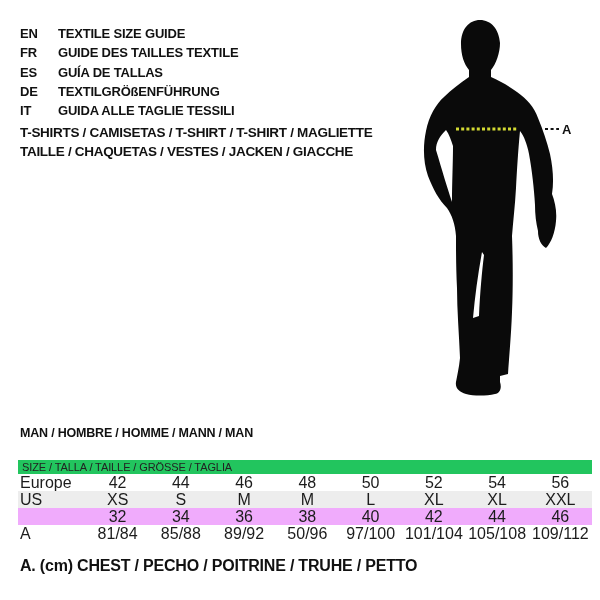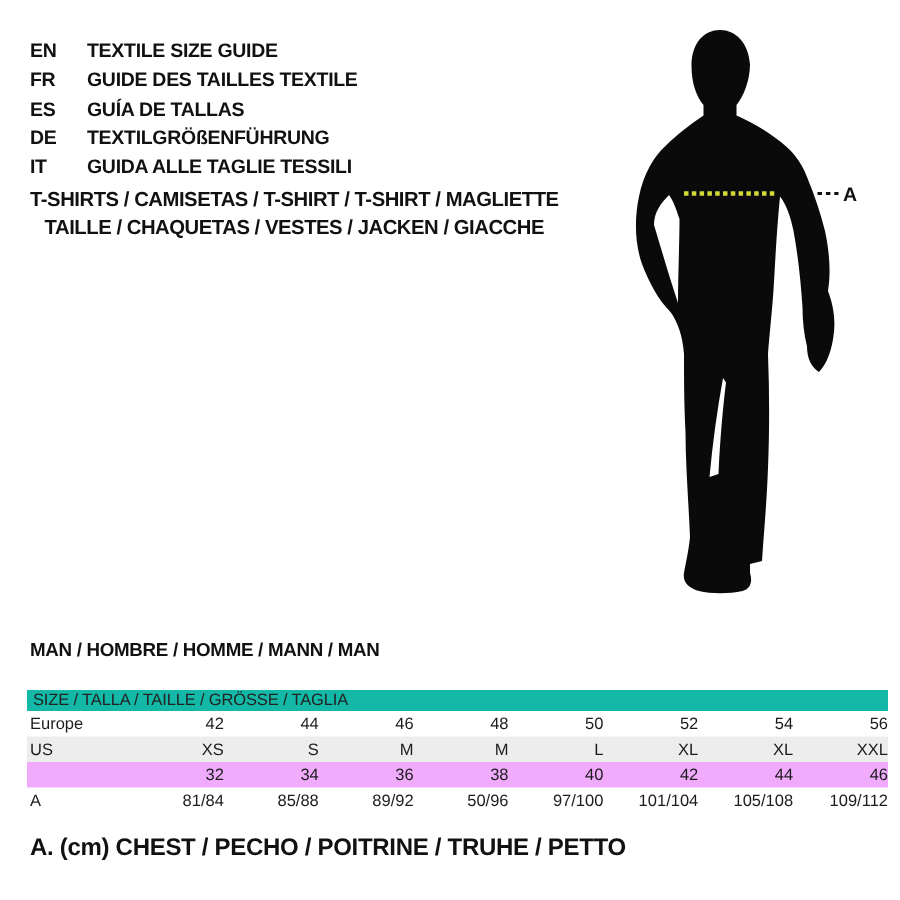--- a/index.html
+++ b/index.html
@@ -6,34 +6,34 @@
   #canvas{
     position:relative;width:600px;height:600px;background:#fff;overflow:hidden;
     font-family:"Liberation Sans",sans-serif;color:#111;margin-top:12px;
   }
   
   .lang-block{position:absolute;left:20px;top:12px;}
   .lang-row{display:flex;line-height:19.3px;font-size:13px;font-weight:700;letter-spacing:-0.2px;}
   .lang-code{width:38px;flex:0 0 38px;}
   
   .cat-block{position:absolute;left:20px;top:111px;}
-  .cat-line{font-size:13.5px;font-weight:700;line-height:19px;letter-spacing:-0.3px;white-space:nowrap;text-align:center;}
+  .cat-line{font-size:13.5px;font-weight:700;line-height:19px;letter-spacing:-0.3px;white-space:nowrap;}
   
   .figure-wrap{position:absolute;left:400px;top:0;width:185px;height:400px;}
   svg text{font-family:"Liberation Sans",sans-serif;font-weight:700;font-size:13px;fill:#111;}
   
   .section-title{position:absolute;left:20px;top:414px;font-size:12.5px;font-weight:700;letter-spacing:-0.2px;}
   
   .size-table{position:absolute;left:18px;top:448px;width:574px;}
   .thead{height:14px;display:flex;align-items:center;padding-left:4px;
          font-size:11px;color:#222;letter-spacing:-0.1px;}
   .trow{display:grid;grid-template-columns:68px repeat(8,1fr);height:17px;align-items:center;
-        font-size:11px;color:#1c1c1c;}
+        font-size:16px;color:#1c1c1c;}
   .trow .tlabel{text-align:left;padding-left:2px;}
-  .trow .tcell{text-align:right;}
+  .trow .tcell{text-align:center;}
   
   .footnote{position:absolute;left:20px;top:545px;font-size:16px;font-weight:700;letter-spacing:-0.2px;}
 </style>
 </head>
 <body>
 
 <div id="canvas">
 
   <div class="lang-block">
     <div class="lang-row">
@@ -117,21 +117,21 @@
 
       <line x1="456" y1="117" x2="518" y2="117" stroke="#d3da33" stroke-width="3" stroke-dasharray="3,2.2"></line>
       <line x1="545" y1="117" x2="559" y2="117" stroke="#111111" stroke-width="2" stroke-dasharray="3,2.6"></line>
       <text x="562" y="122">A</text>
     </svg>
   </div>
 
   <div class="section-title">MAN / HOMBRE / HOMME / MANN / MAN</div>
 
   <div class="size-table">
-    <div class="thead" style="background: #14b8a6;">SIZE / TALLA / TAILLE / GRÖSSE / TAGLIA</div>
+    <div class="thead" style="background: #22c55e;">SIZE / TALLA / TAILLE / GRÖSSE / TAGLIA</div>
     <div class="tbody">
     <div class="trow">
       <div class="tlabel">Europe</div>
     <div class="tcell">42</div>
           <div class="tcell">44</div>
           <div class="tcell">46</div>
           <div class="tcell">48</div>
           <div class="tcell">50</div>
           <div class="tcell">52</div>
           <div class="tcell">54</div>

